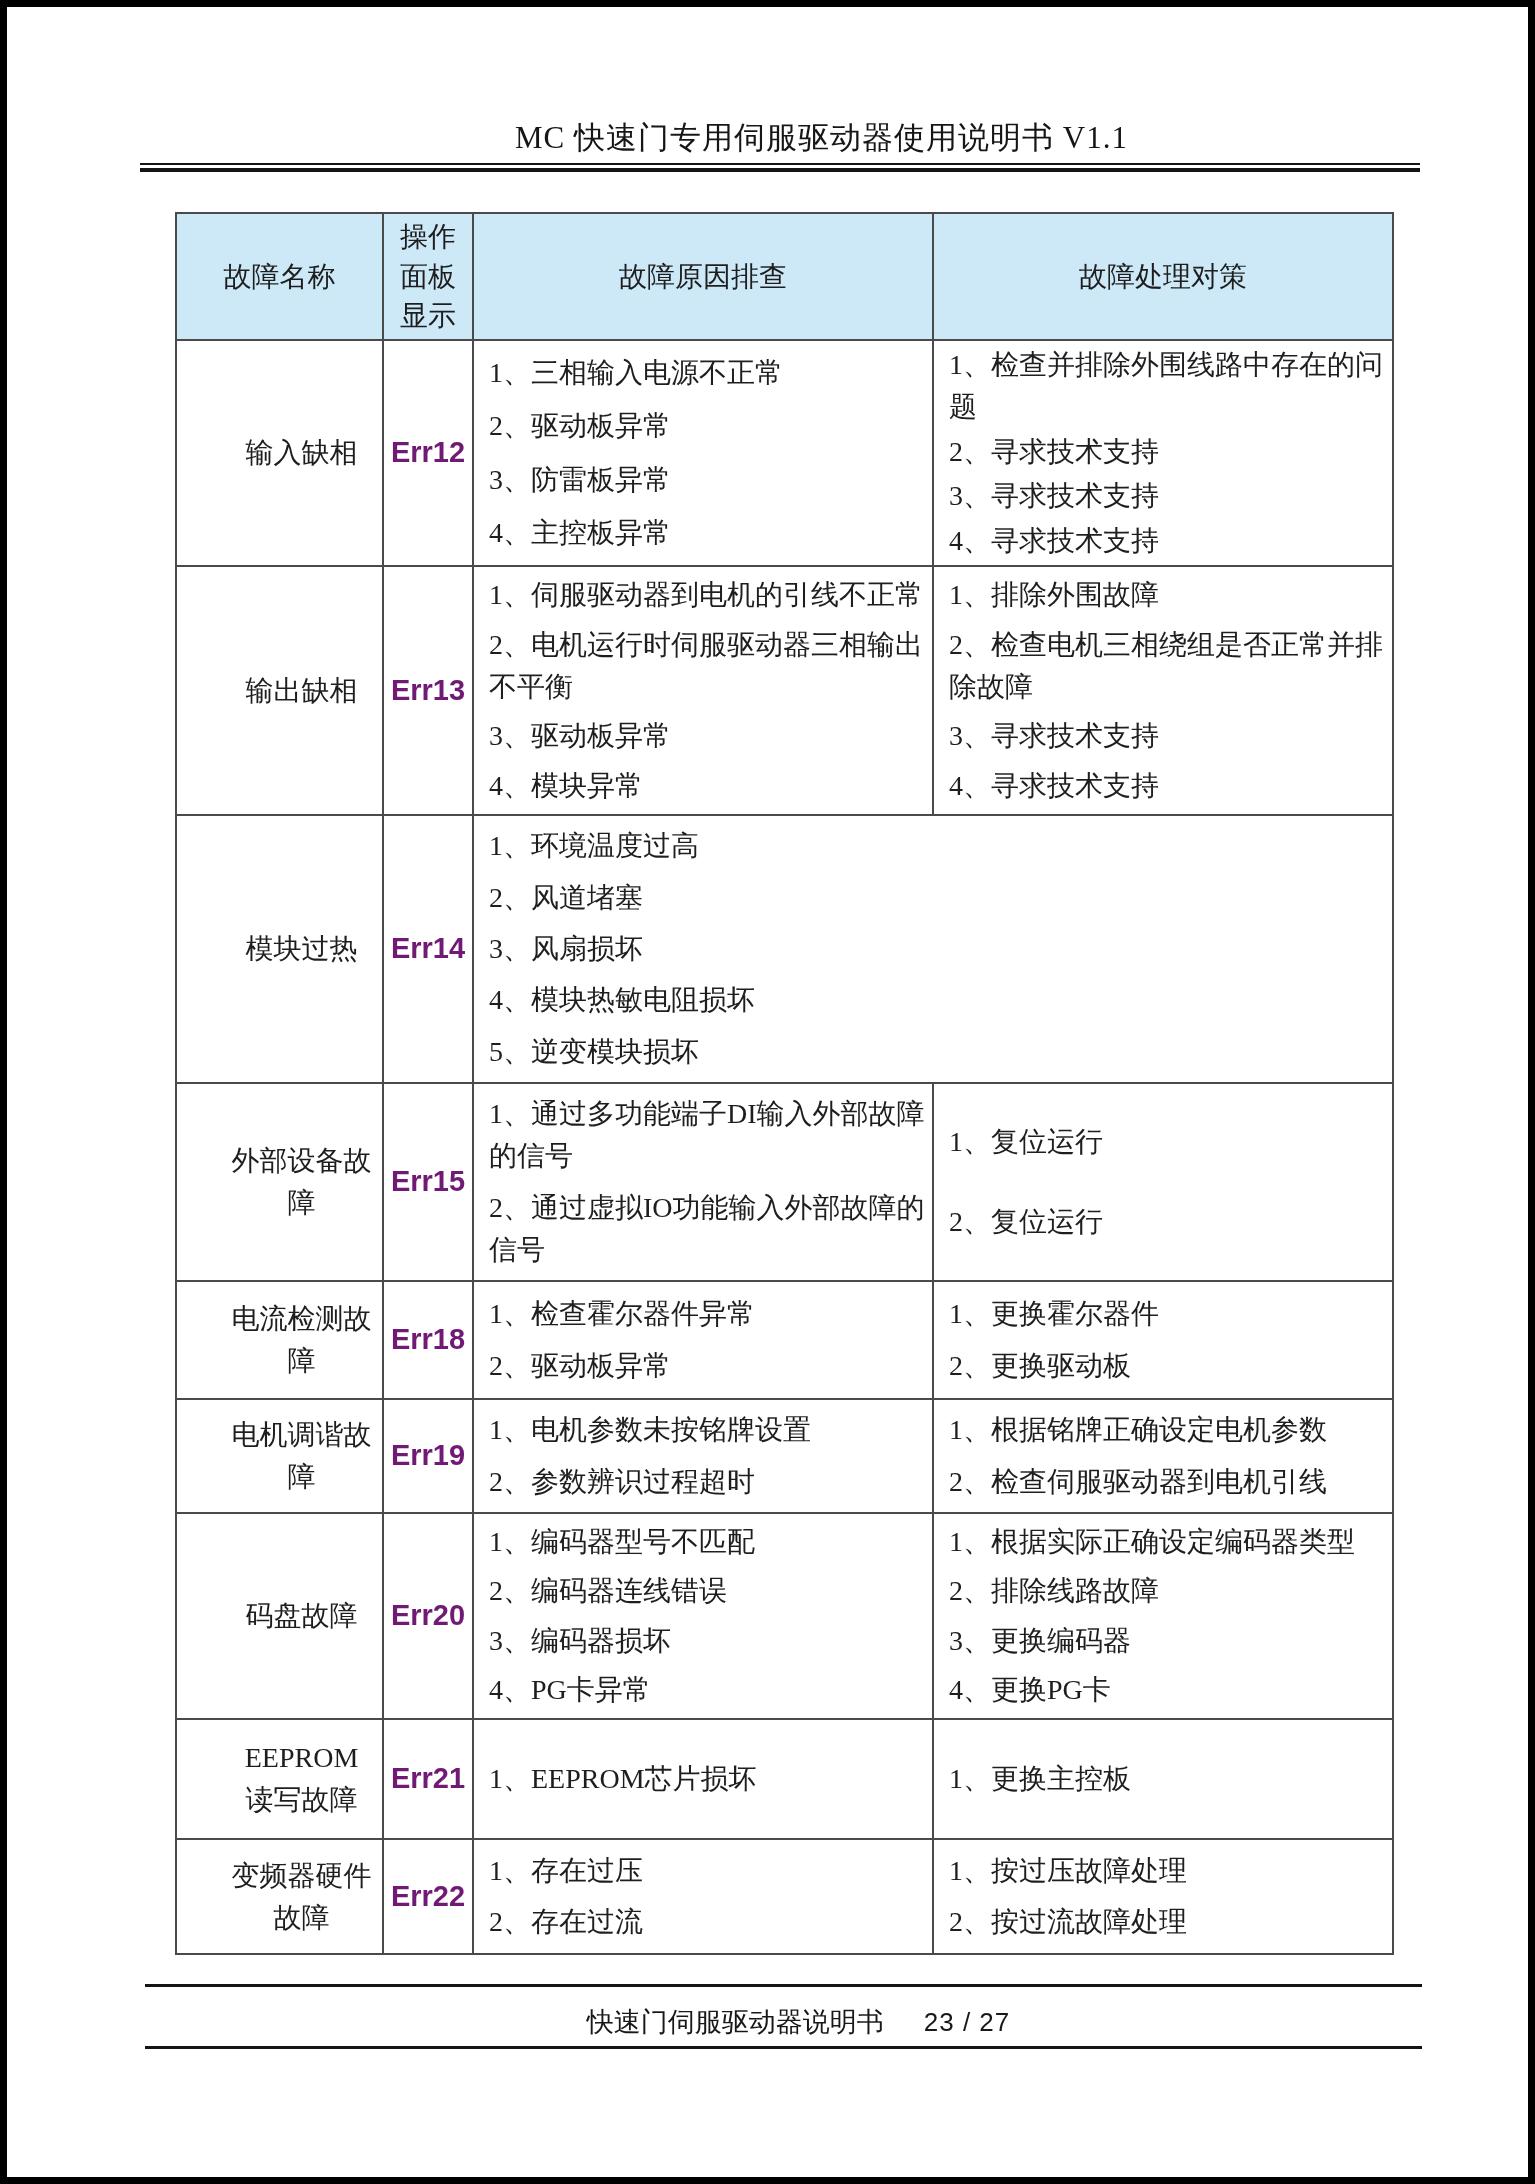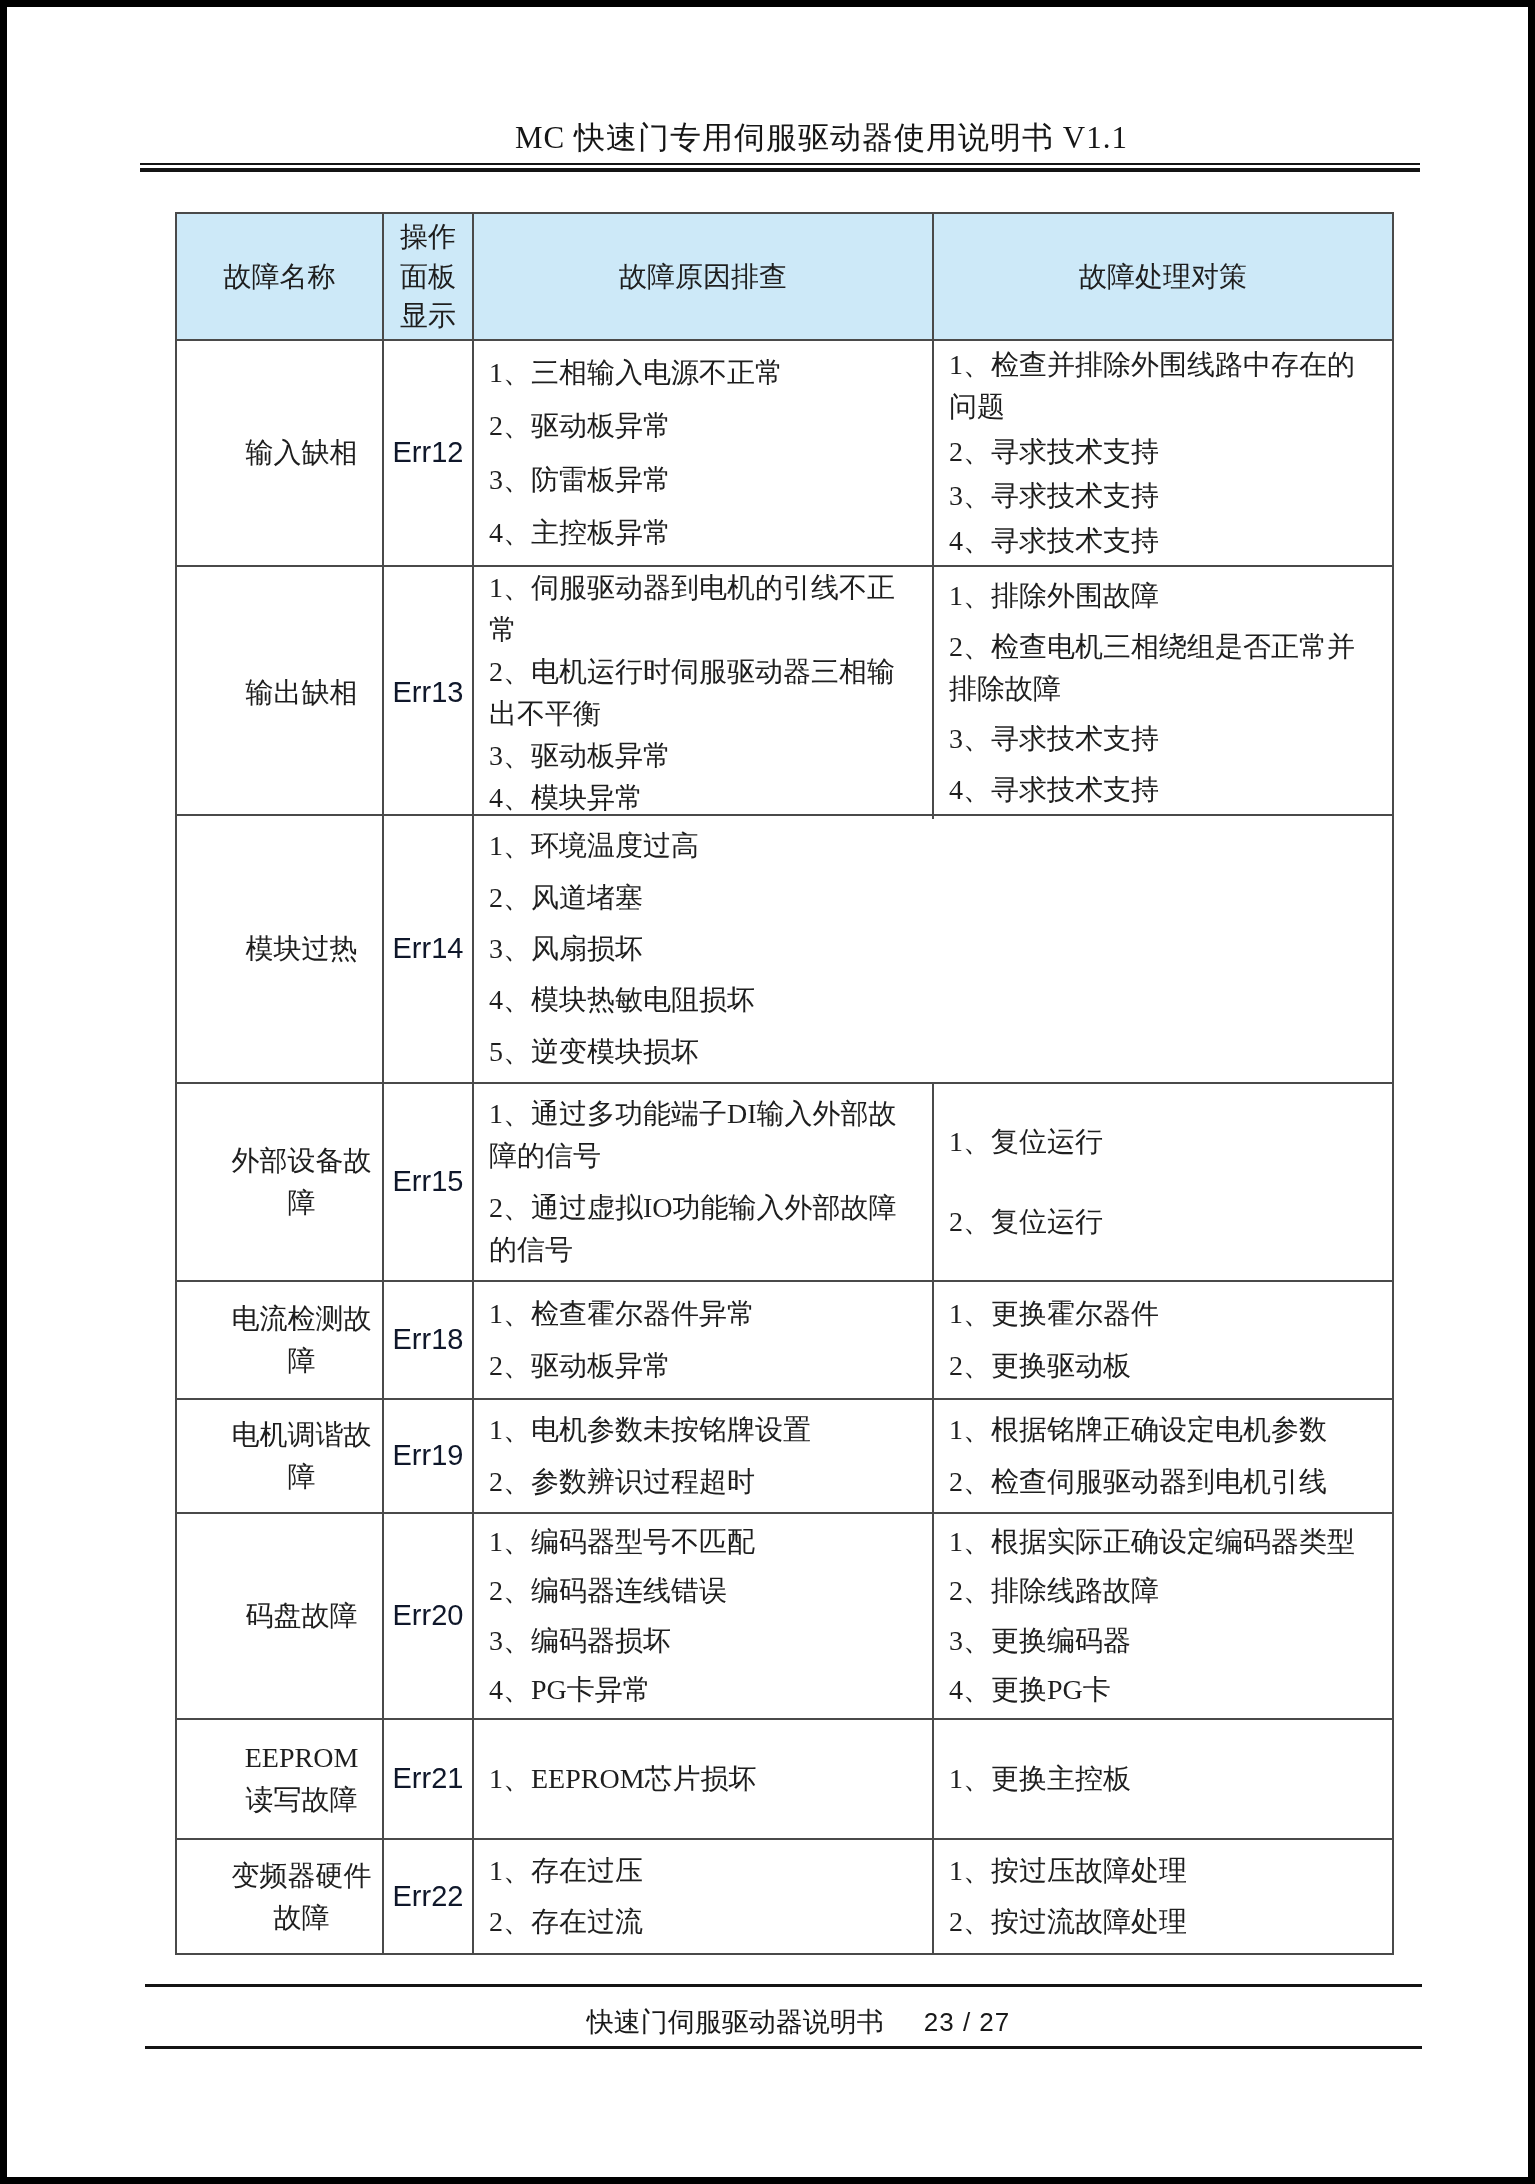--- a/index.html
+++ b/index.html
@@ -36,23 +36,23 @@
   .th{
     background:var(--header_bg,#cde9f8);justify-content:center;align-items:center;
     text-align:center;white-space:pre-line;line-height:1.42;
   }
   .name{
     justify-content:center;align-items:center;text-align:center;
     white-space:pre-line;padding:0 6px;margin-left:44px;
   }
   .code{
     justify-content:center;align-items:center;
-    font-family:"Liberation Sans", sans-serif;font-size:29px;color:#0f172a;
-  }
-  .list{justify-content:space-evenly;padding:0 16px 0 15px;}
+    font-family:"Liberation Sans", sans-serif;font-size:29px;color:#701a75;font-weight:bold;
+  }
+  .list{justify-content:space-evenly;padding:0 4px 0 15px;}
   .list .item{line-height:1.5;}
   
   .h-head{height:125px}
   .h-r0{height:224px}
   .h-r1{height:247px}
   .h-r2{height:266px}
   .h-r3{height:196px}
   .h-r4{height:116px}
   .h-r5{height:112px}
   .h-r6{height:204px}

